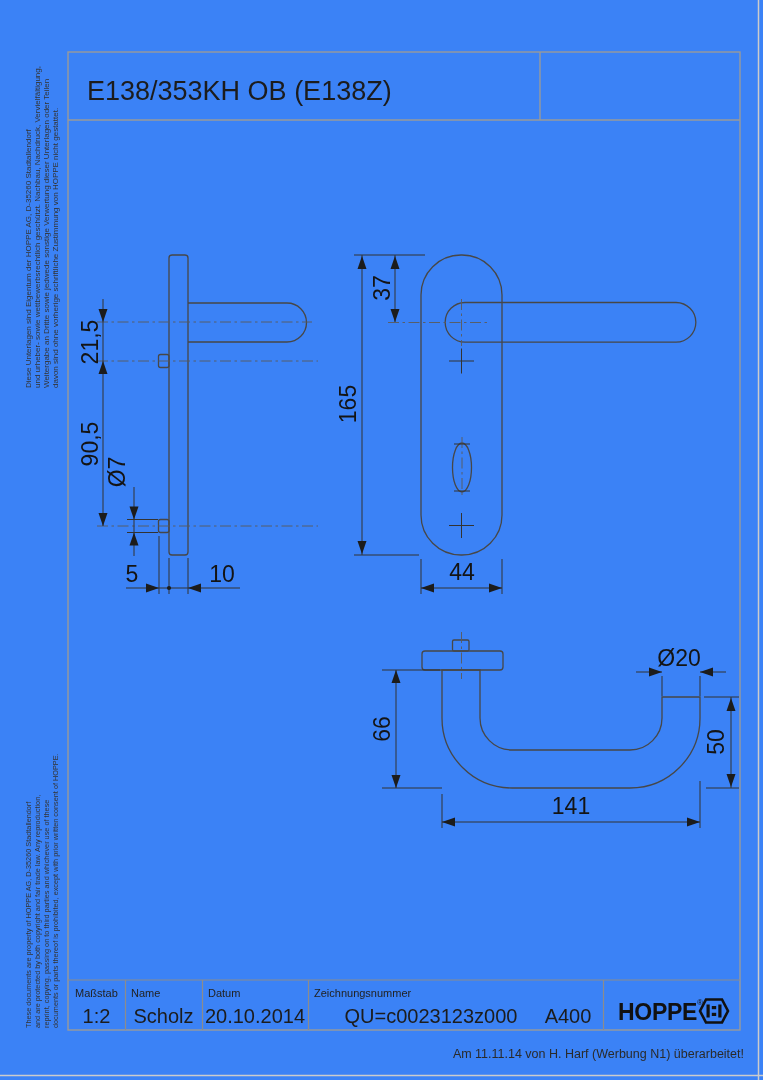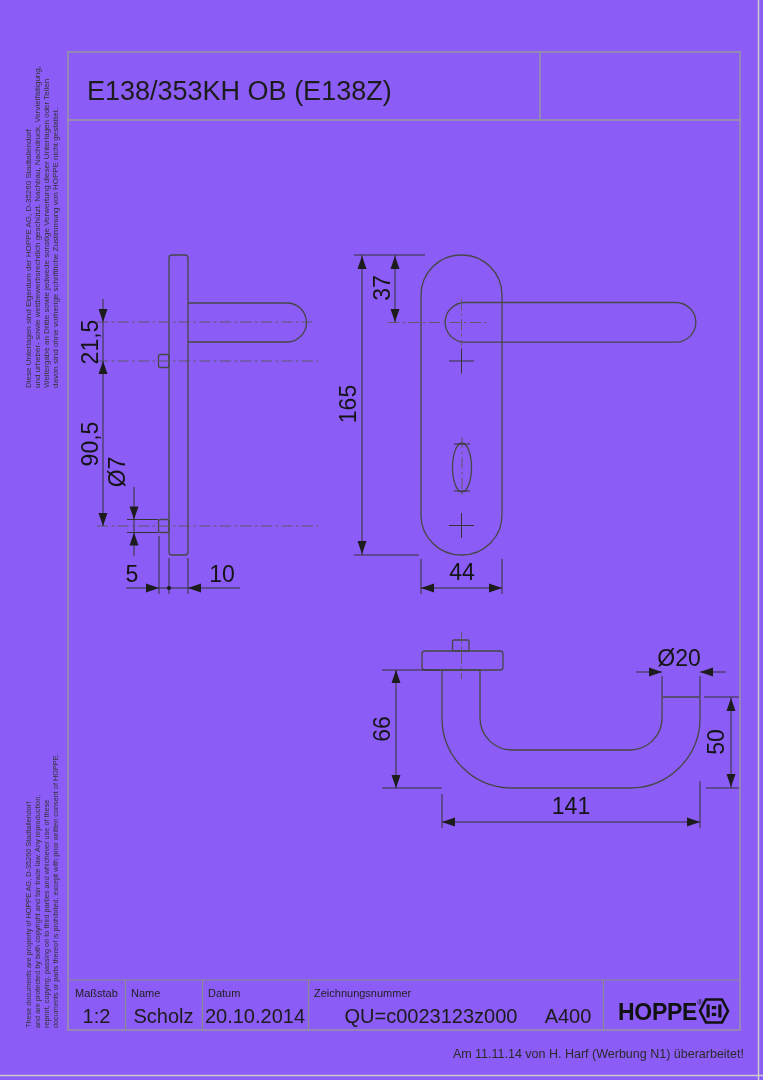--- a/index.html
+++ b/index.html
@@ -1,16 +1,16 @@
 <!DOCTYPE html>
 <html><head>
 <meta charset="utf-8">
 <style>
   html,body{margin:0;padding:0;background:#ffffff;}
-  .page{position:relative;width:763px;height:1080px;background:#8b5cf6;overflow:hidden;
+  .page{position:relative;width:763px;height:1080px;background:#3b82f6;overflow:hidden;
         font-family:"Liberation Sans",sans-serif;}
   svg{position:absolute;left:0;top:0;}
   svg text{font-family:"Liberation Sans",sans-serif;}
   .dl{fill:none;stroke:#474747;stroke-width:1.3;}
   .cl{fill:none;stroke:#5a5a5a;stroke-width:0.9;stroke-dasharray:11 3.5 2.5 3.5;}
   .dim{fill:none;stroke:#333;stroke-width:1;}
   .arr{fill:#1c1c1c;stroke:none;}
   .frame{fill:none;stroke:#9a9a9a;stroke-width:1.4;}
   .tbl{stroke:#8c8c8c;stroke-width:1.2;}
   .scan{stroke:#cccccc;stroke-width:1.5;}

